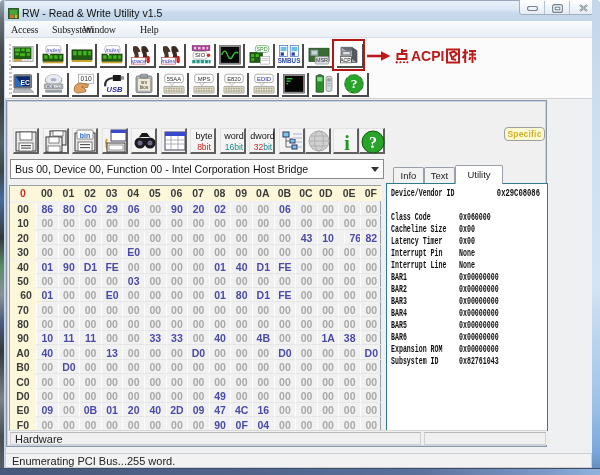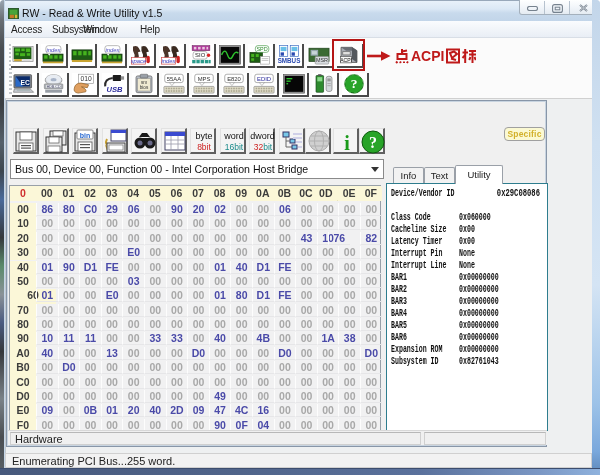--- a/index.html
+++ b/index.html
@@ -11,21 +11,21 @@
 #fbottom { position:absolute; left:0; bottom:0; width:600px; height:7px;
   background:linear-gradient(90deg,#47597c 0%,#50648a 40%,#5a719c 70%,#7b97c4 90%,#8fb2dd 100%); border-top:1px solid #3c4d6e; }
 #titlebar { position:absolute; left:5px; top:0; width:587px; height:21px;
   background:linear-gradient(#e8f1fa 0%,#dbe8f5 40%,#c8daec 60%,#c2d5e9 100%); border-top:1px solid #98a8ba; }
 #title { position:absolute; left:17px; top:6px; font-size:10.5px; color:#111; letter-spacing:0px; }
 #caps { position:absolute; left:519px; top:0; width:76px; height:15px; background:linear-gradient(#feffff,#f2f6fa 50%,#e4ebf2); border:1px solid #a4b0bc; border-top:none; border-radius:0 0 3px 3px; }
 #caps .sep { position:absolute; top:1px; width:1px; height:13px; background:#b6c2ce; }
 
 #menubar { position:absolute; left:5px; top:21px; width:587px; height:17px;
   background:linear-gradient(#fafcfe,#e9eef5); border-bottom:1px solid #d8dee6; font-size:10px; letter-spacing:-0.2px; color:#222; }
-#menubar span { position:absolute; top:3px; }
+#menubar span { position:absolute; top:3px;font-family:Liberation Serif, serif; }
 
 #client { position:absolute; left:5px; top:38px; width:587px; height:430px; background:#eef0f1; box-shadow:inset 1px 0 0 #c2c8ce; }
 #toolbar { position:absolute; left:0px; top:0px; width:587px; height:61px; background:#fbfbfb; border-bottom:1px solid #d0d0d0; }
 .tbico { position:absolute; width:27px; height:24px; border-right:2px solid #4a4a4a; border-bottom:2px solid #4a4a4a; background:#fff; overflow:hidden; }
 #grip { position:absolute; left:4px; top:6px; width:3px; height:50px; background:repeating-linear-gradient(#c4c8cc 0 2px,#ffffff 2px 4px); }
 
 #pci { position:absolute; left:1px; top:62px; width:541px; height:347px; background:#f0f0f0; border:1px solid #8896a8; box-shadow:0 0 0 1px #c8d4e0 inset; }
 #pcititle { position:absolute; left:1px; top:1px; width:539px; height:23px; background:linear-gradient(#fdfeff,#eef3f9 70%,#e2eaf2); border-bottom:1px solid #c8d2dc; }
 #pcititle .txt { position:absolute; left:23px; top:6px; font-size:11px; color:#111; }
 .pcap { position:absolute; top:7px; width:23px; height:14px; background:linear-gradient(#fdfeff,#dde7f1); border:1px solid #9aa6b4; border-radius:2px; }
@@ -630,21 +630,21 @@
             <span class="dc z" style="left:112.4px;width:21.6px">00</span>
             <span class="dc z" style="left:134.0px;width:21.6px">00</span>
             <span class="dc z" style="left:155.6px;width:21.6px">00</span>
             <span class="dc z" style="left:177.2px;width:21.6px">00</span>
             <span class="dc z" style="left:198.8px;width:21.6px">00</span>
             <span class="dc z" style="left:220.4px;width:21.6px">00</span>
             <span class="dc z" style="left:242.0px;width:21.6px">00</span>
             <span class="dc z" style="left:263.6px;width:21.6px">00</span>
             <span class="dc v" style="left:285.2px;width:21.6px">43</span>
             <span class="dc v" style="left:306.8px;width:21.6px">10</span>
-            <span class="dc v" style="left:318px;width:21.6px">76</span>
+            <span class="dc v" style="left:334px;width:21.6px">76</span>
             <span class="dc v" style="left:350.0px;width:21.6px">82</span>
           </div>
           <div class="drow" style="top:59.1px;height:14.38px">
             <span class="hl lbl" style="left:0px;width:26.0px">30</span>
             <span class="dc z" style="left:26.0px;width:21.6px">00</span>
             <span class="dc z" style="left:47.6px;width:21.6px">00</span>
             <span class="dc z" style="left:69.2px;width:21.6px">00</span>
             <span class="dc z" style="left:90.8px;width:21.6px">00</span>
             <span class="dc v" style="left:112.4px;width:21.6px">E0</span>
             <span class="dc z" style="left:134.0px;width:21.6px">00</span>
@@ -691,21 +691,21 @@
             <span class="dc z" style="left:198.8px;width:21.6px">00</span>
             <span class="dc z" style="left:220.4px;width:21.6px">00</span>
             <span class="dc z" style="left:242.0px;width:21.6px">00</span>
             <span class="dc z" style="left:263.6px;width:21.6px">00</span>
             <span class="dc z" style="left:285.2px;width:21.6px">00</span>
             <span class="dc z" style="left:306.8px;width:21.6px">00</span>
             <span class="dc z" style="left:328.4px;width:21.6px">00</span>
             <span class="dc z" style="left:350.0px;width:21.6px">00</span>
           </div>
           <div class="drow" style="top:102.3px;height:14.38px">
-            <span class="hl lbl" style="left:0px;width:46px">60</span>
+            <span class="hl lbl" style="left:0px;width:32px">60</span>
             <span class="dc v" style="left:26.0px;width:21.6px">01</span>
             <span class="dc z" style="left:47.6px;width:21.6px">00</span>
             <span class="dc z" style="left:69.2px;width:21.6px">00</span>
             <span class="dc v" style="left:90.8px;width:21.6px">E0</span>
             <span class="dc z" style="left:112.4px;width:21.6px">00</span>
             <span class="dc z" style="left:134.0px;width:21.6px">00</span>
             <span class="dc z" style="left:155.6px;width:21.6px">00</span>
             <span class="dc z" style="left:177.2px;width:21.6px">00</span>
             <span class="dc v" style="left:198.8px;width:21.6px">01</span>
             <span class="dc v" style="left:220.4px;width:21.6px">80</span>

